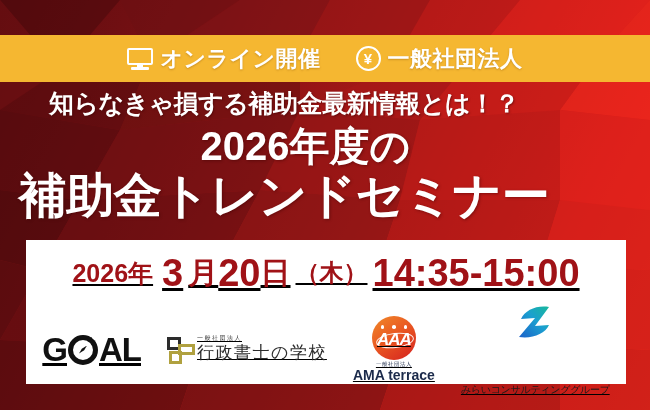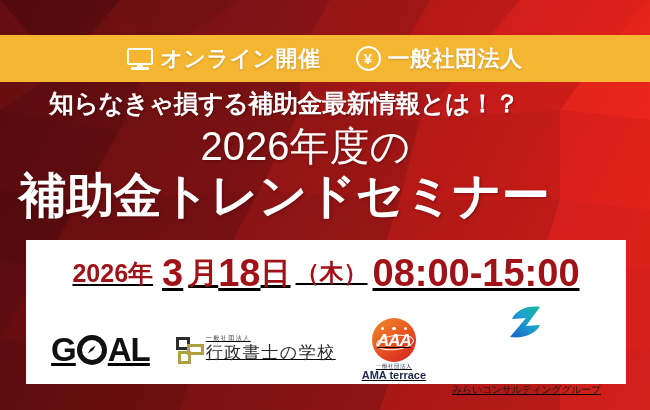--- a/index.html
+++ b/index.html
@@ -22,21 +22,21 @@
   .mon-icon .neck{position:absolute;left:10px;top:16px;width:6px;height:3px;background:#fff;}
   .mon-icon .base{position:absolute;left:4px;top:19px;width:18px;height:3px;background:#fff;border-radius:1px;}
   .yen-icon{width:25px;height:25px;border:2.4px solid #fff;border-radius:50%;
             display:flex;align-items:center;justify-content:center;color:#fff;
             font-size:15px;font-weight:bold;line-height:1;box-sizing:border-box;}
 
   
   .heads{position:absolute;left:0;top:88px;width:568px;z-index:5;text-align:center;}
   .sub{color:#fff;font-size:25px;font-weight:bold;letter-spacing:-0.5px;
        text-shadow:1px 1px 2px rgba(60,0,0,.5);line-height:1.25;}
-  .h-a{color:#fff;font-size:40px;font-weight:normal;line-height:1.15;margin-top:4px;
+  .h-a{color:#fff;font-size:40px;font-weight:bold;line-height:1.15;margin-top:4px;
        text-shadow:1px 1px 3px rgba(60,0,0,.45);padding-left:43px;}
   .h-b{color:#fff;font-size:48px;font-weight:bold;line-height:1.12;letter-spacing:-0.5px;
        text-shadow:1px 1px 3px rgba(60,0,0,.45);}
 
   
   .card{position:absolute;left:26px;top:240px;width:600px;height:144px;background:#fff;z-index:6;text-decoration:underline;}
   .date-row{height:62px;display:flex;align-items:center;justify-content:center;color:#a01217;
             font-weight:bold;white-space:nowrap;padding-top:4px;box-sizing:border-box;}
   .d-sm{font-size:25px;}
   .d-lg{font-size:38px;}
@@ -72,21 +72,21 @@
   .ama-circle{width:44px;height:44px;border-radius:50%;
               background:linear-gradient(145deg,#f08a2a 0%,#ea5a22 45%,#d4201f 100%);
               display:flex;align-items:center;justify-content:center;position:relative;}
   .ama-circle .aaa{color:#fff;font-size:17px;font-weight:bold;font-style:italic;letter-spacing:-1px;
                    line-height:1;transform:translateY(1px);}
   .ama-circle .ring{position:absolute;left:4px;top:17px;width:36px;height:13px;
                     border:1.6px solid rgba(255,255,255,.9);border-radius:50%;transform:rotate(-7deg);}
   .ama-circle .dots{position:absolute;top:9px;left:0;width:44px;display:flex;justify-content:center;gap:8px;}
   .ama-circle .dots i{width:3.5px;height:3.5px;border-radius:50%;background:#fff;display:block;}
   .ama-l1{font-size:5.5px;color:#1b2a4a;letter-spacing:.5px;margin-top:2px;line-height:1;}
-  .ama-l2{font-size:11px;color:#1b2a4a;font-weight:bold;line-height:1.1;}
+  .ama-l2{font-size:14px;color:#1b2a4a;font-weight:bold;line-height:1.1;}
 
   
   .mirai{display:flex;flex-direction:column;align-items:center;gap:40px;}
   .mirai-mark{width:40px;height:36px;position:relative;}
   .mirai-mark svg{display:block;}
   .mirai-txt{font-size:10px;color:#1a1a1a;letter-spacing:-.3px;margin-top:4px;line-height:1.1;}
 </style>
 </head>
 <body>
 
@@ -150,26 +150,26 @@
   </div>
 
   <div class="card">
 
     <div class="date-row">
       <span class="d-sm">2026年</span>
       <span class="gap"></span>
       <span class="d-lg">3</span>
       <span class="gap-s"></span>
       <span class="d-md">月</span>
-      <span class="d-lg">18</span>
+      <span class="d-lg">20</span>
       <span class="d-md">日</span>
       <span class="gap-s"></span>
       <span class="d-paren">（木）</span>
       <span class="gap-s"></span>
-      <span class="d-lg">08:00-15:00</span>
+      <span class="d-lg">14:35-15:00</span>
     </div>
 
     <div class="logos">
 
       <div class="goal">
         <span class="goal-txt">G</span>
         <span class="goal-o">
           <span class="needle"></span>
           <span class="spark"></span>
         </span>

